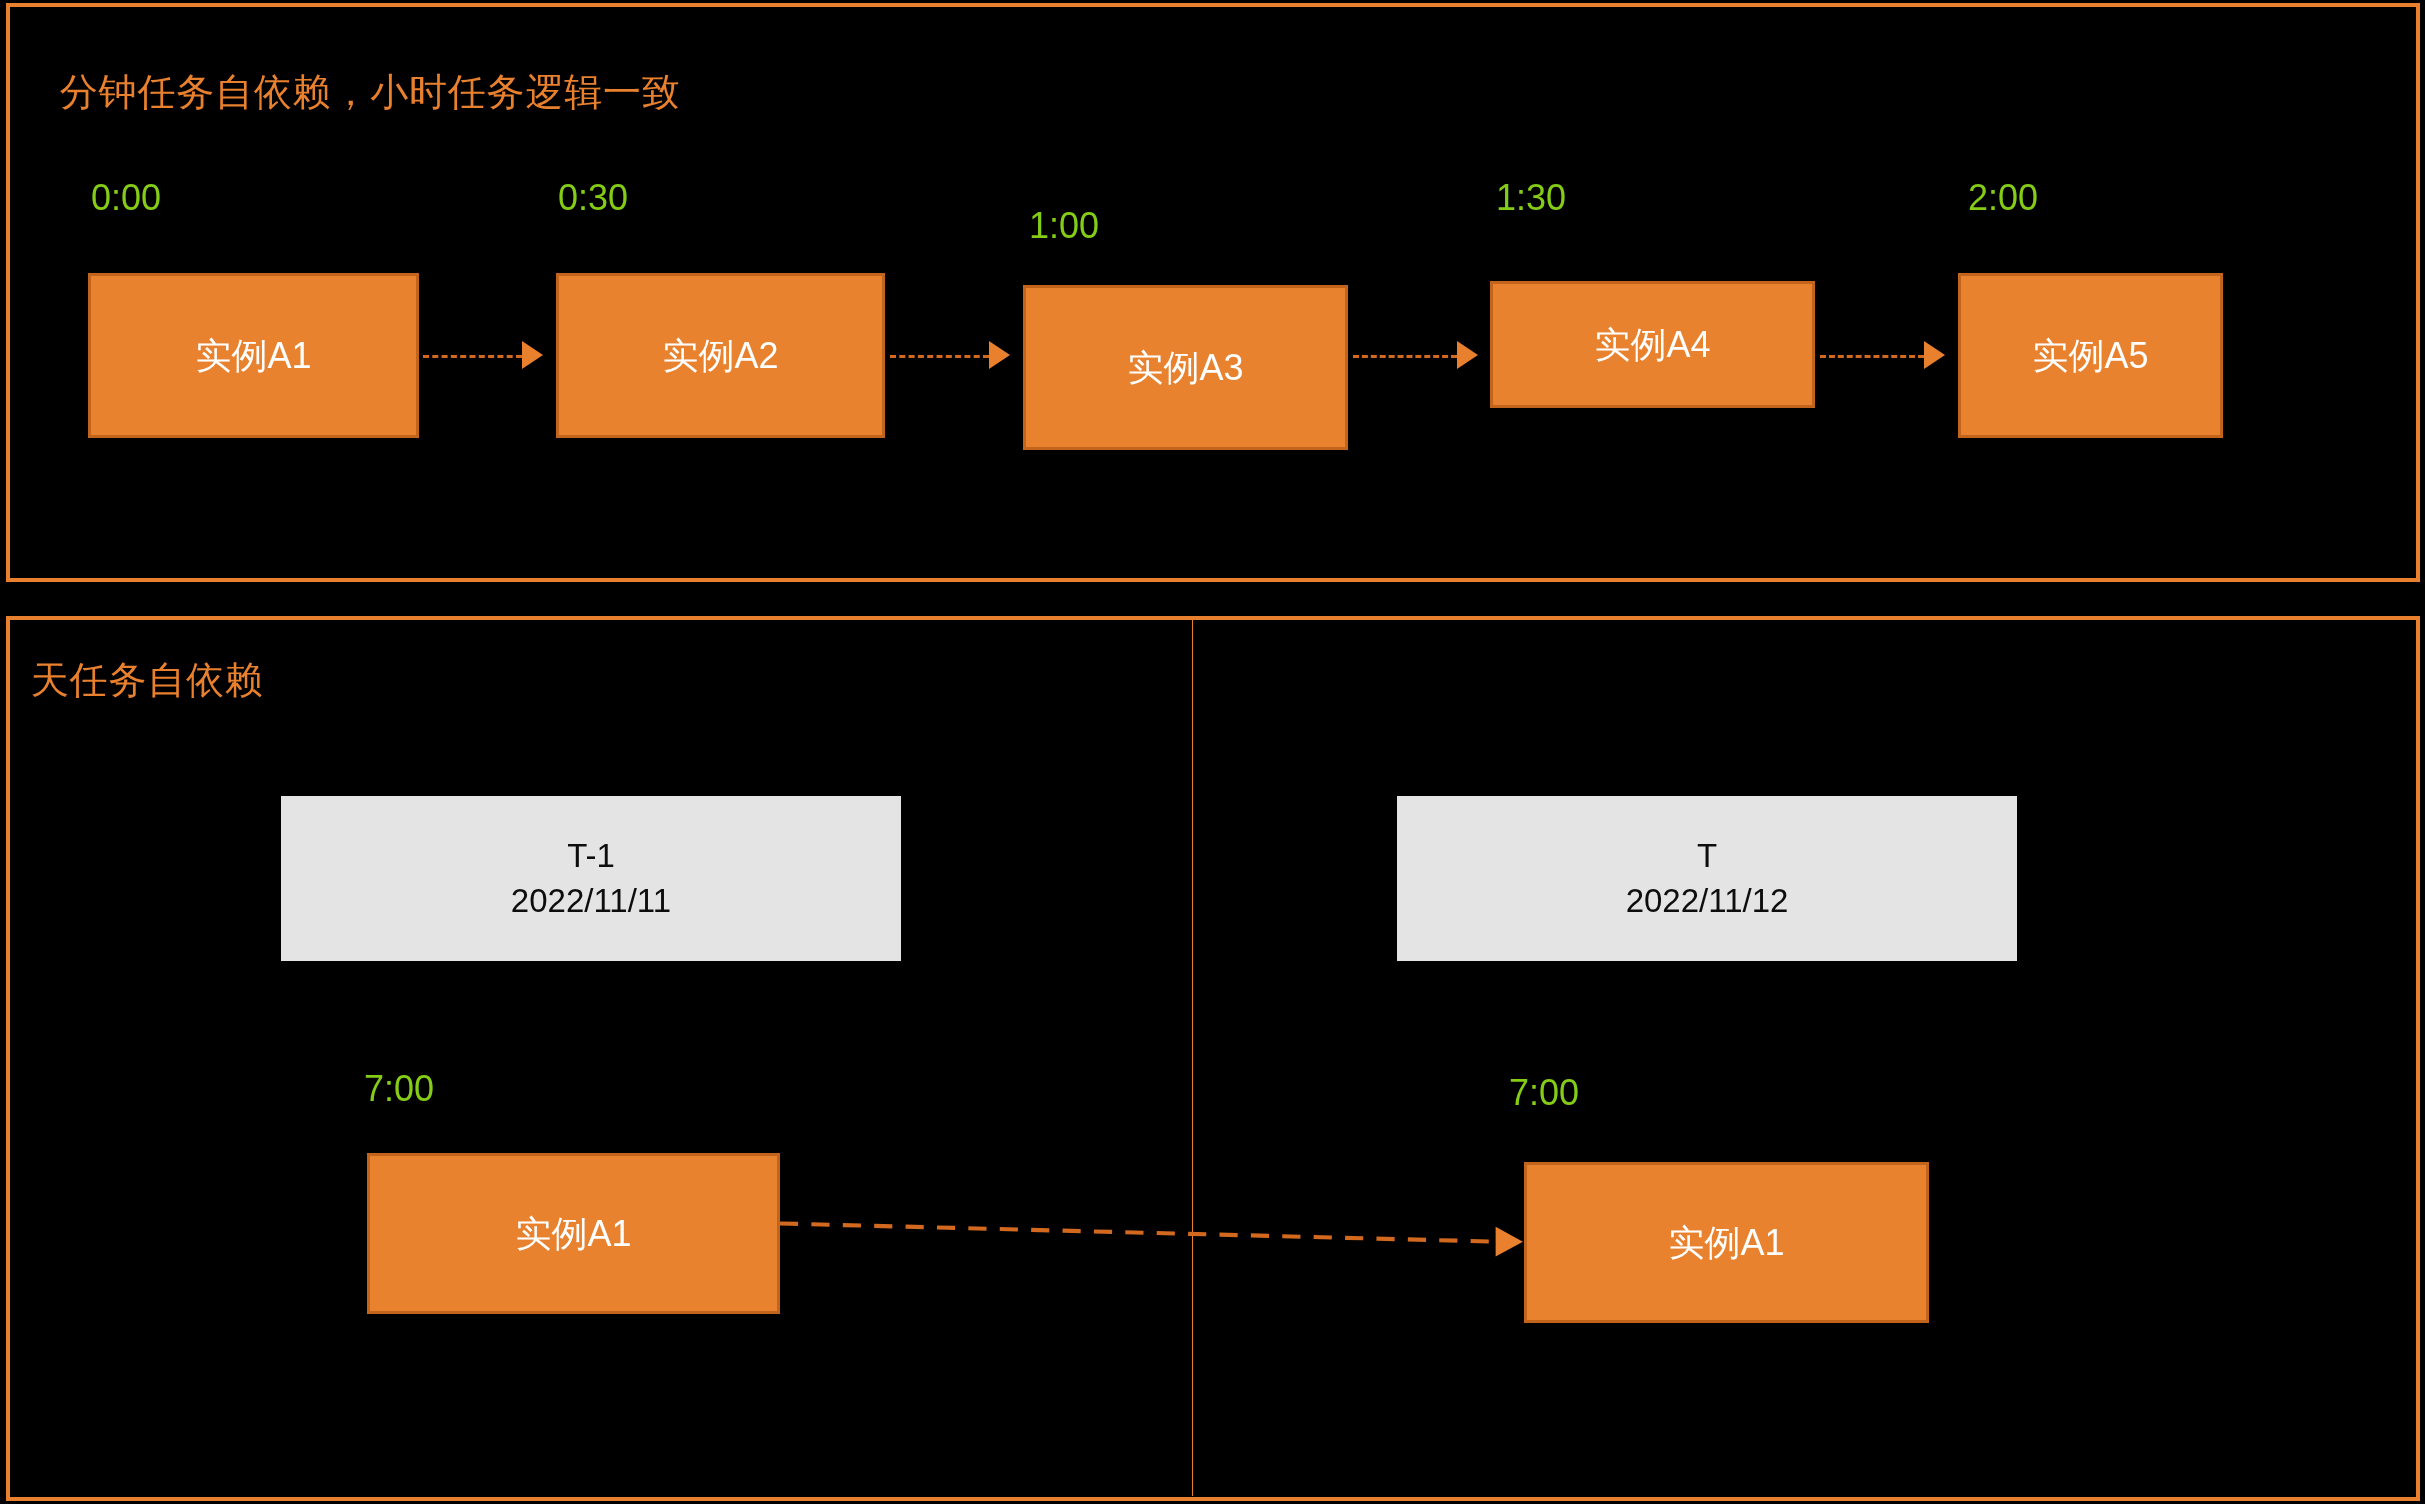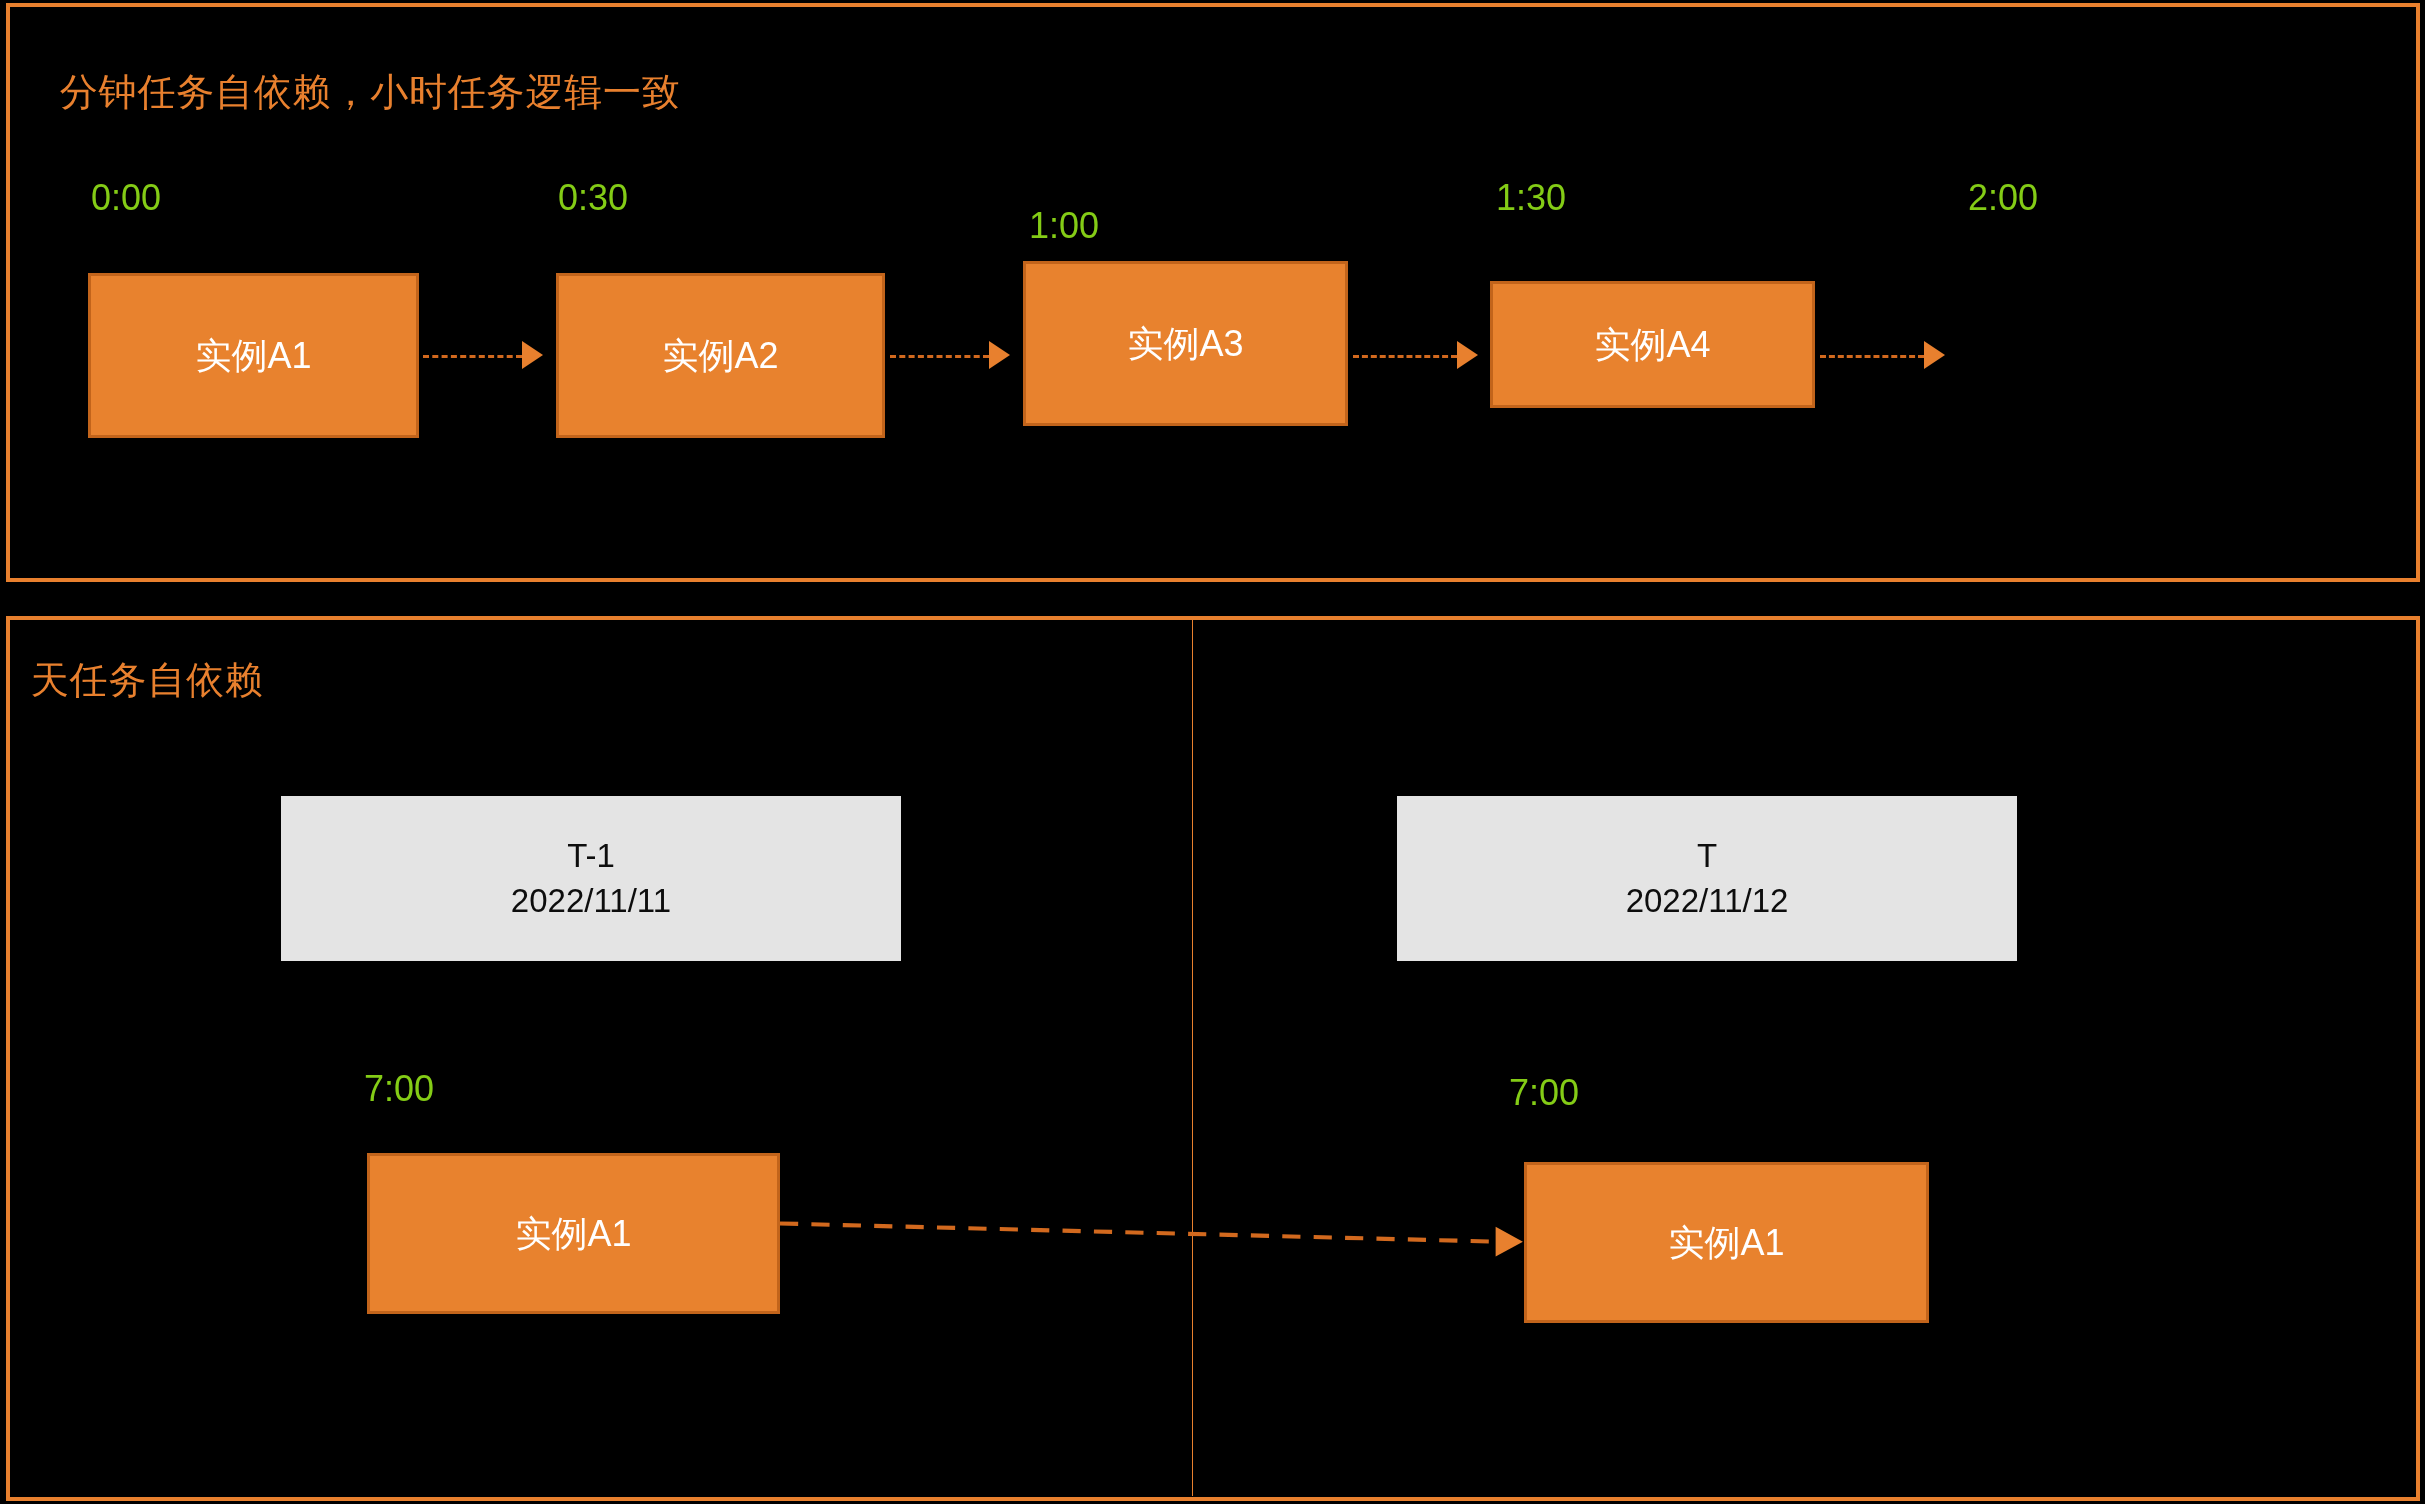--- a/index.html
+++ b/index.html
@@ -111,22 +111,23 @@
   </div>
 
   <div class="time-label" style="left:91px; top:180px;">0:00</div>
   <div class="time-label" style="left:558px; top:180px;">0:30</div>
   <div class="time-label" style="left:1029px; top:180px;margin-top:28px;">1:00</div>
   <div class="time-label" style="left:1496px; top:180px;">1:30</div>
   <div class="time-label" style="left:1968px; top:180px;">2:00</div>
 
   <div class="instance-box" style="left:88px; top:273px; width:331px; height:165px;">实例A1</div>
   <div class="instance-box" style="left:556px; top:273px; width:329px; height:165px;">实例A2</div>
-  <div class="instance-box" style="left:1023px; top:261px; width:325px; height:165px;">实例A3</div>
+  <div class="instance-box" style="left:1023px; top:285px; width:325px; height:165px;">实例A3</div>
   <div class="instance-box" style="left:1490px; top:281px; width:325px; height:127px;">实例A4</div>
+  <div class="instance-box" style="left:1958px; top:273px; width:265px; height:165px;">实例A5</div>
 
   <div class="arrow" style="left:423px; top:355px; width:99px;"></div>
   <div class="arrow-head" style="left:522px; top:341px;"></div>
 
   <div class="arrow" style="left:890px; top:355px; width:99px;"></div>
   <div class="arrow-head" style="left:989px; top:341px;"></div>
 
   <div class="arrow" style="left:1353px; top:355px; width:104px;"></div>
   <div class="arrow-head" style="left:1457px; top:341px;"></div>
 

